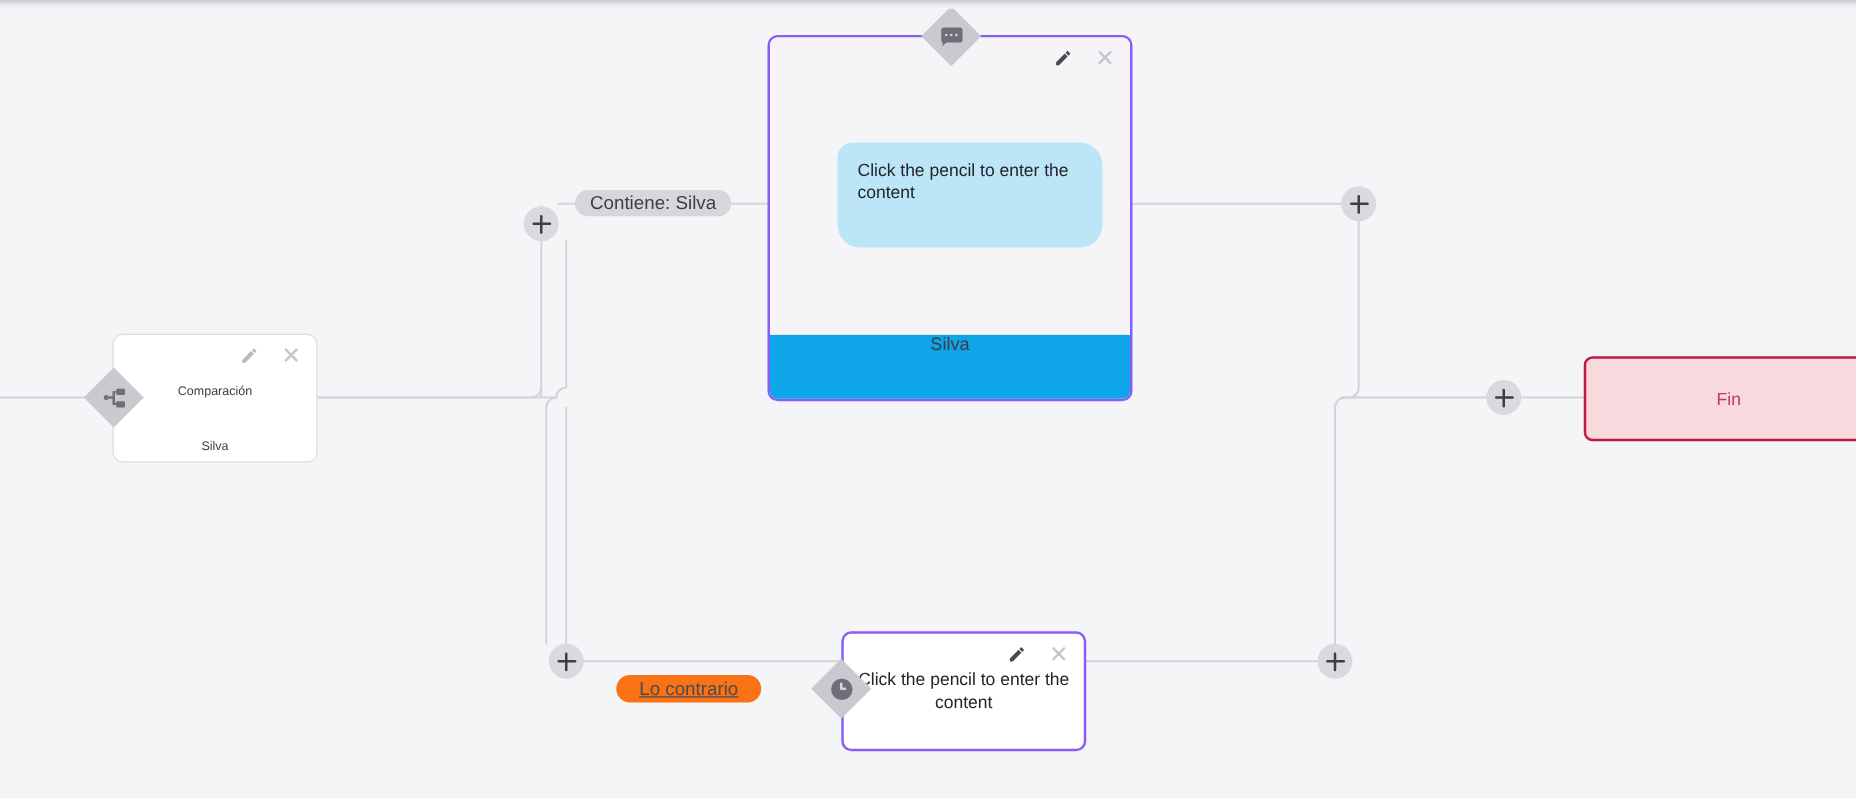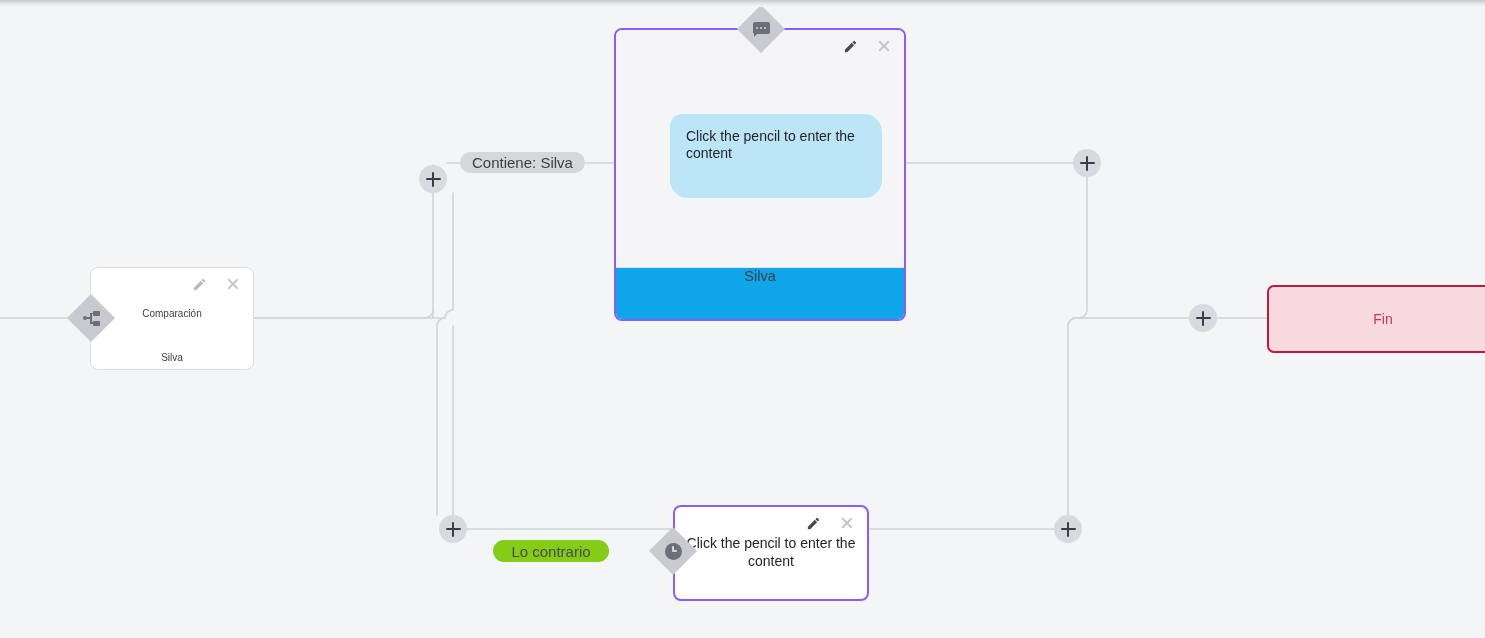--- a/index.html
+++ b/index.html
@@ -297,23 +297,24 @@
     box-sizing: border-box;
     white-space: nowrap;
     padding: 0 12px;
   }
   .edge-label.gray {
     background: #d6d7db;
     color: #3d3d46;
     height: 21px;
   }
   .edge-label.white {
-    background: #84cc16;
+    background: #f97316;
     color: #4a4a52;
     height: 22px;
+    text-decoration: underline;
   }
   #label-contiene { left: 460px; top: 152px; min-width: 115px; }
   #label-contrario { left: 493px; top: 540px; min-width: 116px; }
 </style>
 </head>
 <body>
 
 <div id="canvas">
 
   <svg id="edge-layer" viewBox="0 0 1485 638" width="1485" height="638">

